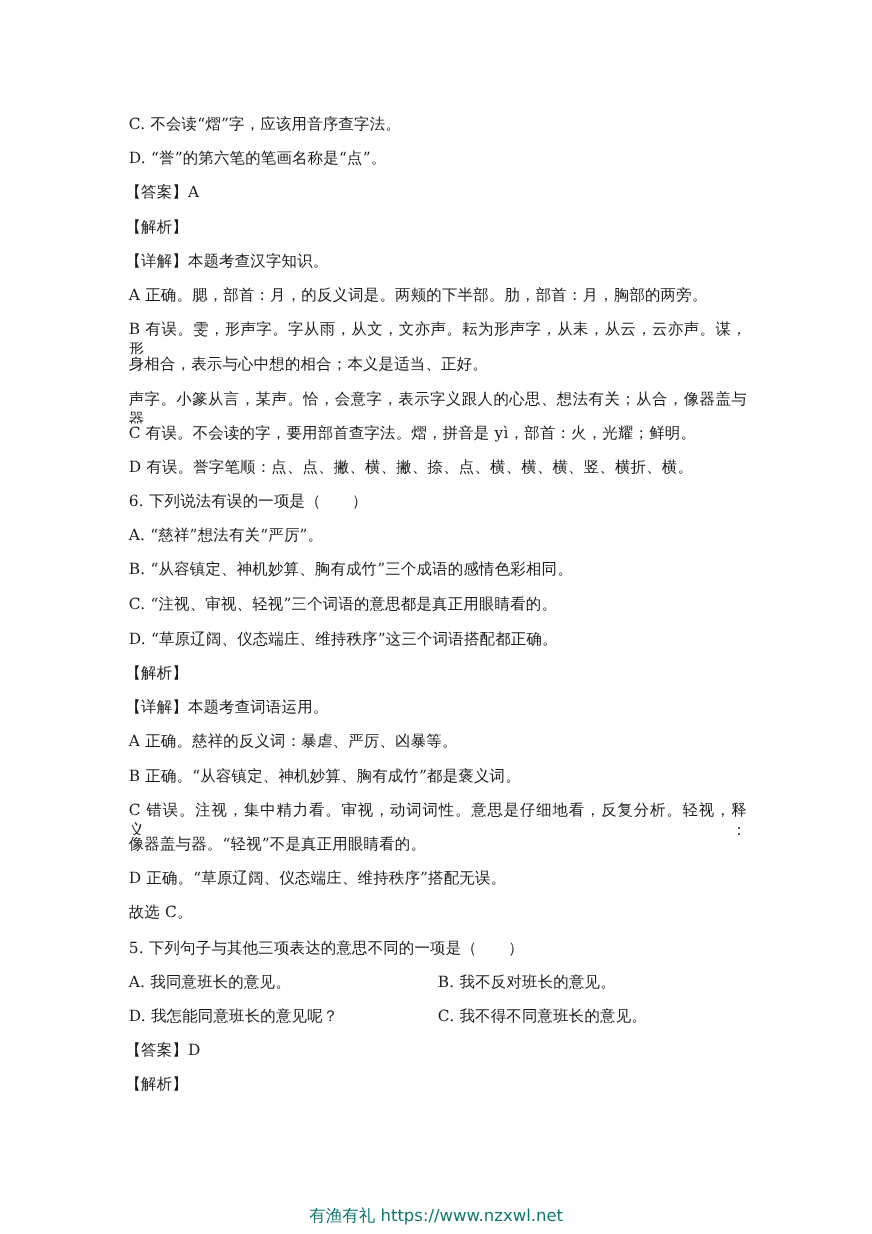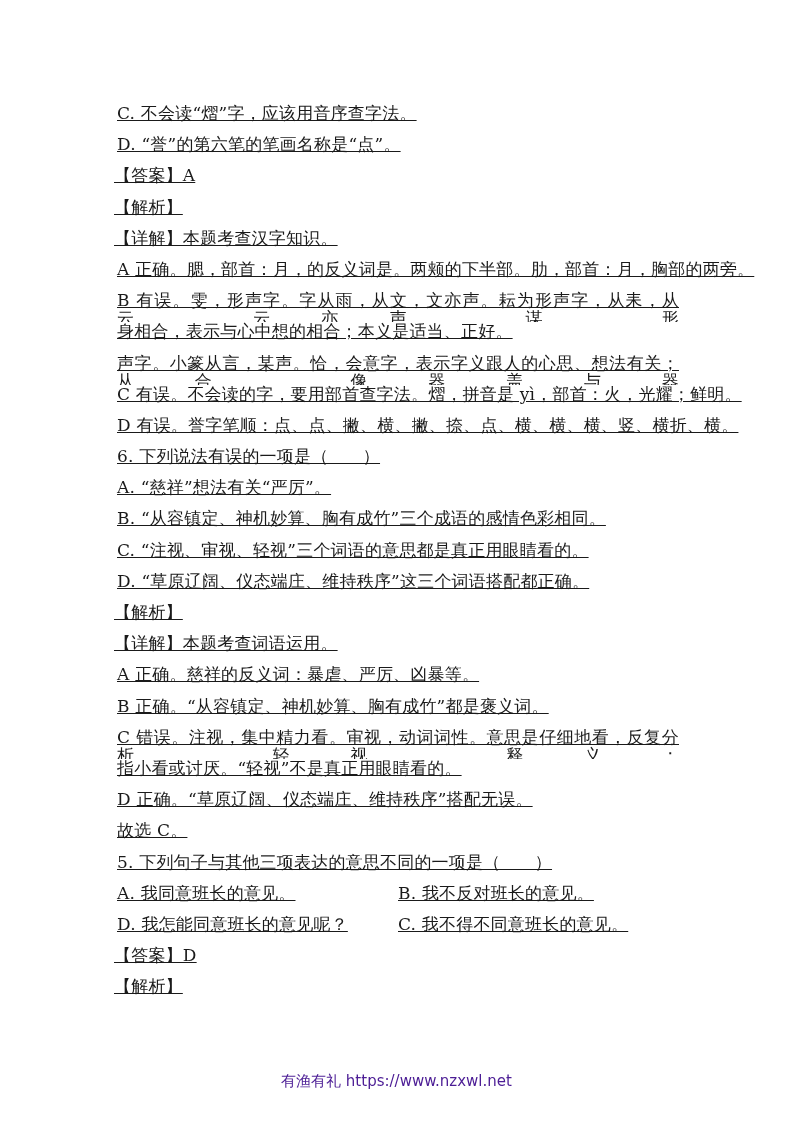--- a/index.html
+++ b/index.html
@@ -1,25 +1,25 @@
 <!DOCTYPE html>
 <html><head>
 <meta charset="utf-8">
 <style>
   html, body { margin: 0; padding: 0; background: #ffffff; }
   body { width: 793px; height: 1122px; position: relative; overflow: hidden;
          font-family: "DejaVu Serif", "Liberation Serif", serif; color: #1a1a1a; }
   .page { position: absolute; left: 117px; top: 104px; width: 562px; }
-  .line { height: 31.2px; line-height: 18px; font-size: 17px; white-space: nowrap; letter-spacing: 0.2px; text-decoration: underline; }
+  .line { height: 31.2px; line-height: 18px; font-size: 14px; white-space: nowrap; letter-spacing: 0.2px; }
   .line.just { text-align: justify; text-align-last: justify; white-space: normal; height: 31.2px; overflow: hidden; }
   .tag { margin-left: -3px; }
   .two-col { display: flex; justify-content: space-between; }
   .two-col .col { width: 327px; }
-  .footer { position: absolute; top: 1072px; left: 0; width: 793px; text-align: center;
-            font-family: "DejaVu Sans", "Liberation Sans", sans-serif; font-size: 15px; color: #4c1d95; }
+  .footer { position: absolute; top: 1096px; left: 0; width: 793px; text-align: center;
+            font-family: "DejaVu Sans", "Liberation Sans", sans-serif; font-size: 15px; color: #0f766e; }
 </style>
 </head>
 <body>
 
 <div class="page">
 
   <div class="line">C. 不会读“熠”字，应该用音序查字法。</div>
   <div class="line">D. “誉”的第六笔的笔画名称是“点”。</div>
   <div class="line tag">【答案】A</div>
   <div class="line tag">【解析】</div>
@@ -34,21 +34,21 @@
   <div class="line">6. 下列说法有误的一项是（　　）</div>
   <div class="line">A. “慈祥”想法有关“严厉”。</div>
   <div class="line">B. “从容镇定、神机妙算、胸有成竹”三个成语的感情色彩相同。</div>
   <div class="line">C. “注视、审视、轻视”三个词语的意思都是真正用眼睛看的。</div>
   <div class="line">D. “草原辽阔、仪态端庄、维持秩序”这三个词语搭配都正确。</div>
   <div class="line tag">【解析】</div>
   <div class="line tag">【详解】本题考查词语运用。</div>
   <div class="line">A 正确。慈祥的反义词：暴虐、严厉、凶暴等。</div>
   <div class="line">B 正确。“从容镇定、神机妙算、胸有成竹”都是褒义词。</div>
   <div class="line just">C 错误。注视，集中精力看。审视，动词词性。意思是仔细地看，反复分析。轻视，释义：</div>
-  <div class="line">指小看或讨厌。“轻视”不是真正用眼睛看的。</div>
+  <div class="line">像器盖与器。“轻视”不是真正用眼睛看的。</div>
   <div class="line">D 正确。“草原辽阔、仪态端庄、维持秩序”搭配无误。</div>
   <div class="line">故选 C。</div>
 
   <div class="line">5. 下列句子与其他三项表达的意思不同的一项是（　　）</div>
   <div class="line two-col">
     <span class="col">A. 我同意班长的意见。</span>
     <span class="col">B. 我不反对班长的意见。</span>
   </div>
   <div class="line two-col">
     <span class="col">D. 我怎能同意班长的意见呢？</span>

